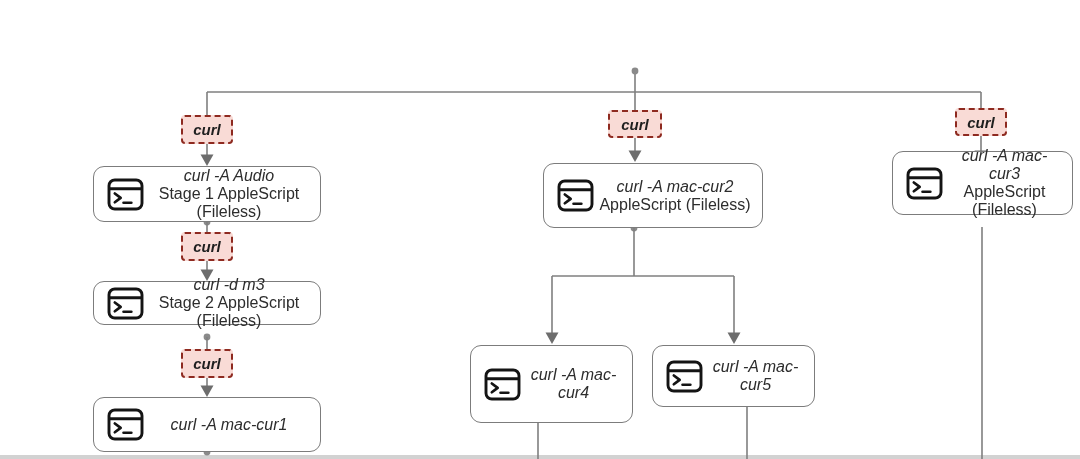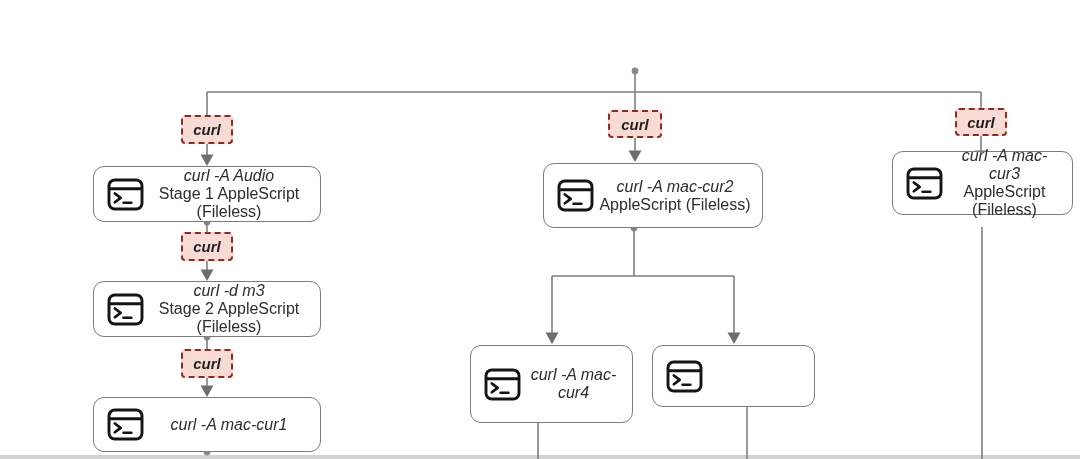--- a/index.html
+++ b/index.html
@@ -104,21 +104,21 @@
         <path d="M8,16 L14,20.5 L8,25" fill="none" stroke="var(--icon)" stroke-width="2.8" stroke-linecap="round" stroke-linejoin="round"></path>
         <path d="M17,25.5 H25" stroke="var(--icon)" stroke-width="2.8" stroke-linecap="round"></path>
       </svg>
     </span>
     <span class="ntext">
       <span class="cmd">curl -A Audio</span>
       <span class="sub">Stage 1 AppleScript (Fileless)</span>
     </span>
   </div>
 
-  <div class="node" style="left:93px;top:281px;width:228px;height:56px">
+  <div class="node" style="left:93px;top:281px;width:228px;height:44px">
     <span class="iconwrap">
       <svg width="37" height="33" viewBox="0 0 38 34">
         <rect x="2" y="2" width="34" height="30" rx="6" fill="none" stroke="var(--icon)" stroke-width="3"></rect>
         <path d="M2,11 H36" stroke="var(--icon)" stroke-width="3"></path>
         <path d="M8,16 L14,20.5 L8,25" fill="none" stroke="var(--icon)" stroke-width="2.8" stroke-linecap="round" stroke-linejoin="round"></path>
         <path d="M17,25.5 H25" stroke="var(--icon)" stroke-width="2.8" stroke-linecap="round"></path>
       </svg>
     </span>
     <span class="ntext">
       <span class="cmd">curl -d m3</span>
@@ -171,20 +171,23 @@
 
   <div class="node" style="left:652px;top:345px;width:163px;height:62px">
     <span class="iconwrap">
       <svg width="37" height="33" viewBox="0 0 38 34">
         <rect x="2" y="2" width="34" height="30" rx="6" fill="none" stroke="var(--icon)" stroke-width="3"></rect>
         <path d="M2,11 H36" stroke="var(--icon)" stroke-width="3"></path>
         <path d="M8,16 L14,20.5 L8,25" fill="none" stroke="var(--icon)" stroke-width="2.8" stroke-linecap="round" stroke-linejoin="round"></path>
         <path d="M17,25.5 H25" stroke="var(--icon)" stroke-width="2.8" stroke-linecap="round"></path>
       </svg>
     </span>
+    <span class="ntext">
+      <span class="cmd">curl -A mac-cur5</span>
+    </span>
   </div>
 
   <div class="node" style="left:892px;top:151px;width:181px;height:64px">
     <span class="iconwrap">
       <svg width="37" height="33" viewBox="0 0 38 34">
         <rect x="2" y="2" width="34" height="30" rx="6" fill="none" stroke="var(--icon)" stroke-width="3"></rect>
         <path d="M2,11 H36" stroke="var(--icon)" stroke-width="3"></path>
         <path d="M8,16 L14,20.5 L8,25" fill="none" stroke="var(--icon)" stroke-width="2.8" stroke-linecap="round" stroke-linejoin="round"></path>
         <path d="M17,25.5 H25" stroke="var(--icon)" stroke-width="2.8" stroke-linecap="round"></path>
       </svg>

